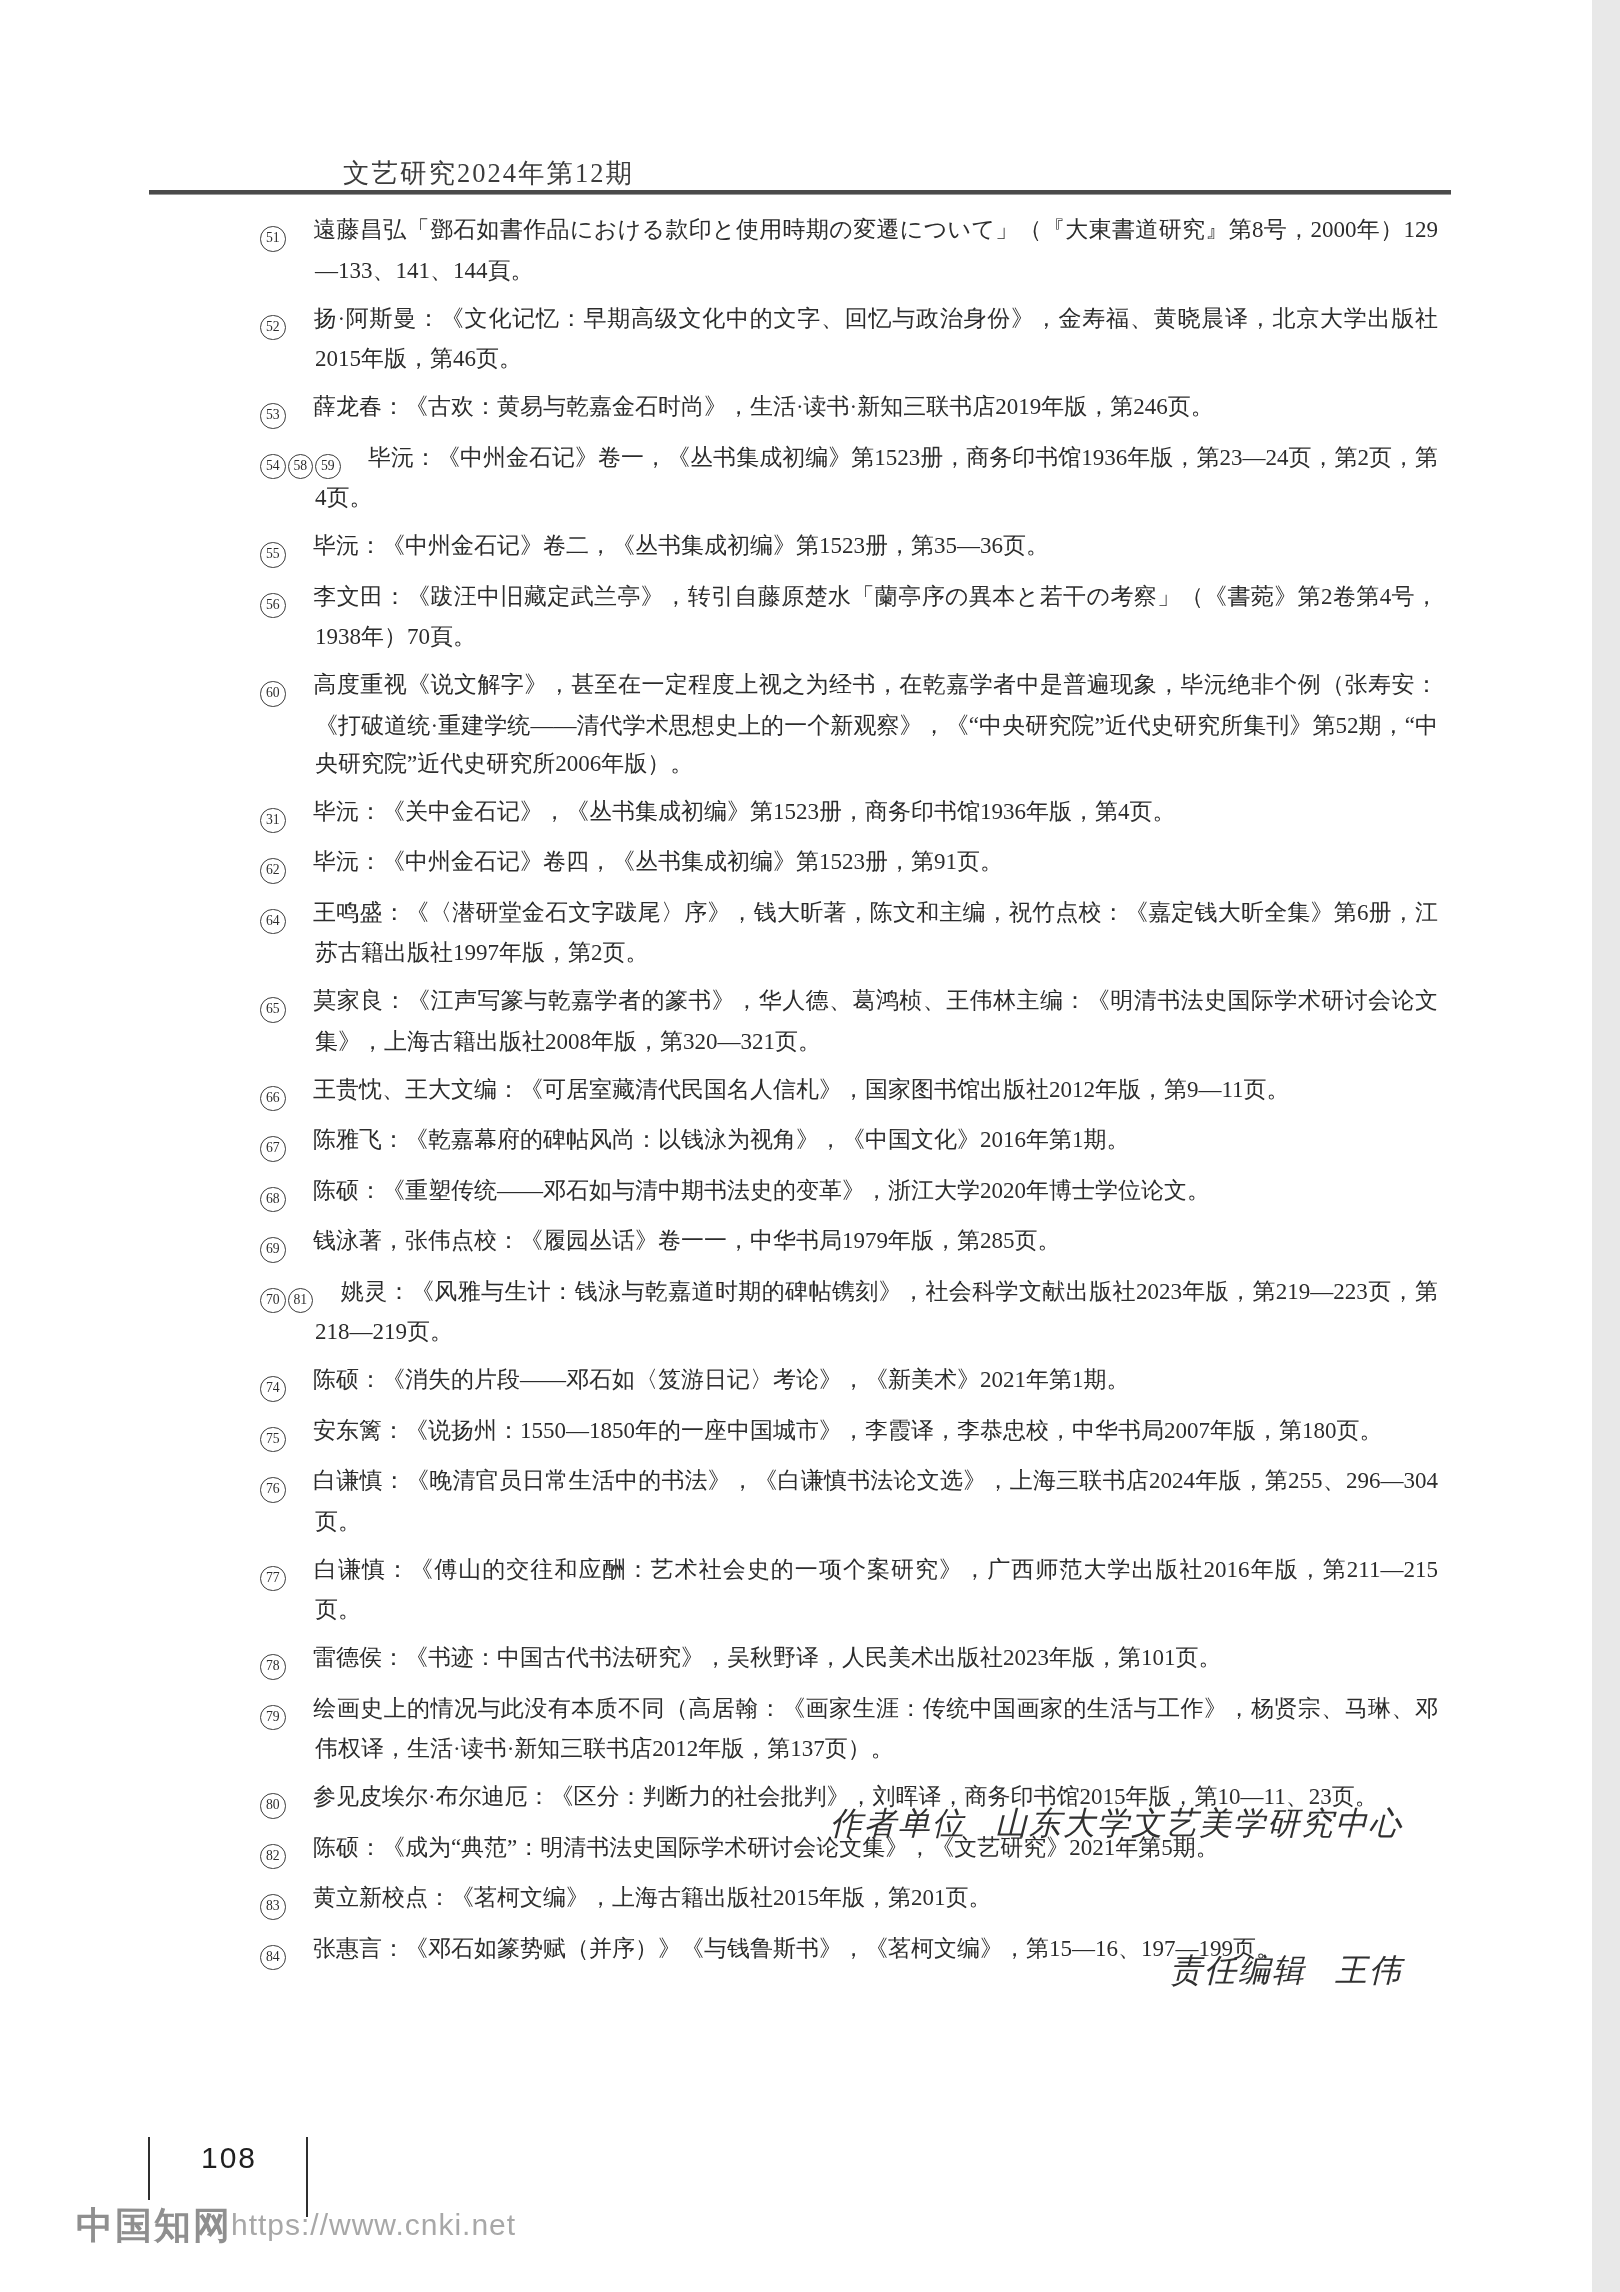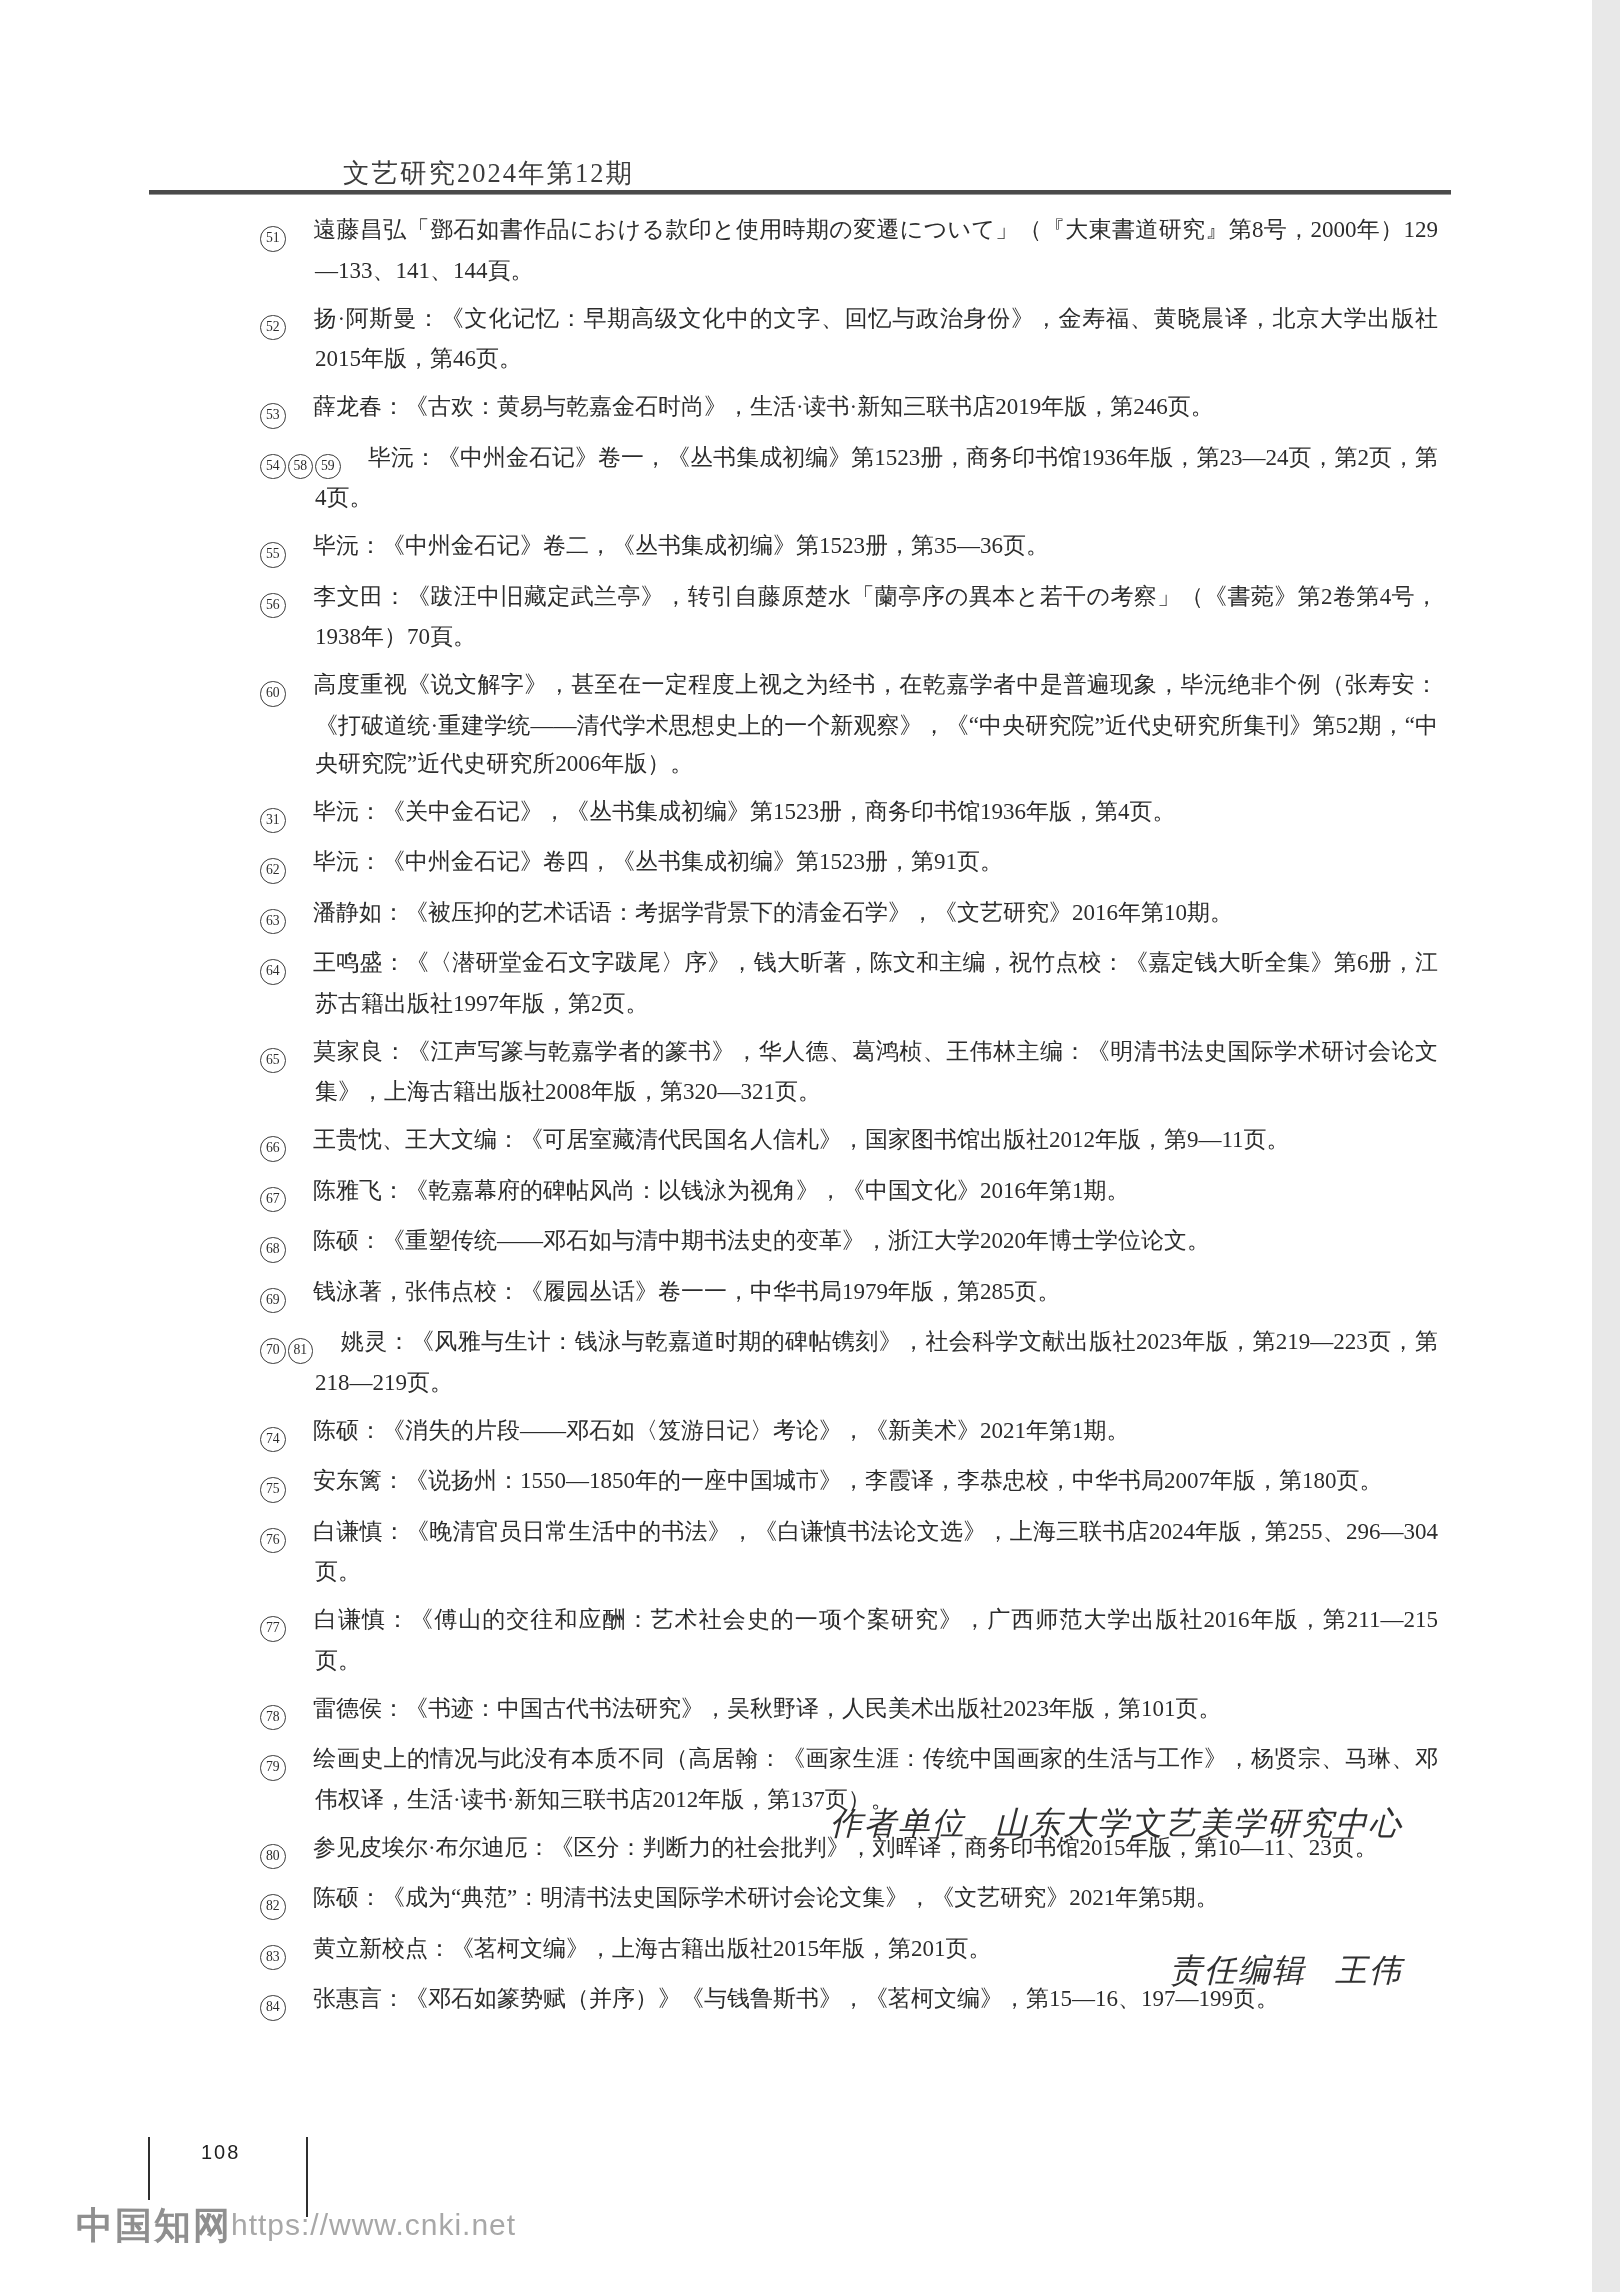--- a/index.html
+++ b/index.html
@@ -73,21 +73,21 @@
     letter-spacing: 2px;
     white-space: nowrap;
   }
   .sig-affiliation { top: 1802px; }
   .sig-editor { top: 1949px; }
   .sig-label { margin-right: 29px; }
   .page-number {
     position: absolute;
     left: 201px;
     top: 2141px;
-    font-size: 20px;
+    font-size: 30px;
     letter-spacing: 2px;
     color: #1f1f1f;
     font-family: "Liberation Sans", sans-serif;
   }
   .bar { position: absolute; width: 2px; background: #2f2f2f; }
   .bar-left  { left: 148px; top: 2137px; height: 63px; }
   .bar-right { left: 306px; top: 2137px; height: 80px; }
   .wm-cnki-cn {
     position: absolute;
     left: 68px;
@@ -120,21 +120,20 @@
   <div class="footnotes">
       <div class="fn"><span class="fn-markers"><span class="circle-num">51</span></span><span>遠藤昌弘「鄧石如書作品における款印と使用時期の変遷について」（『大東書道研究』第8号，2000年）129—133、141、144頁。</span></div>
       <div class="fn"><span class="fn-markers"><span class="circle-num">52</span></span><span>扬·阿斯曼：《文化记忆：早期高级文化中的文字、回忆与政治身份》，金寿福、黄晓晨译，北京大学出版社2015年版，第46页。</span></div>
       <div class="fn"><span class="fn-markers"><span class="circle-num">53</span></span><span>薛龙春：《古欢：黄易与乾嘉金石时尚》，生活·读书·新知三联书店2019年版，第246页。</span></div>
       <div class="fn"><span class="fn-markers"><span class="circle-num">54</span><span class="circle-num">58</span><span class="circle-num">59</span></span><span>毕沅：《中州金石记》卷一，《丛书集成初编》第1523册，商务印书馆1936年版，第23—24页，第2页，第4页。</span></div>
       <div class="fn"><span class="fn-markers"><span class="circle-num">55</span></span><span>毕沅：《中州金石记》卷二，《丛书集成初编》第1523册，第35—36页。</span></div>
       <div class="fn"><span class="fn-markers"><span class="circle-num">56</span></span><span>李文田：《跋汪中旧藏定武兰亭》，转引自藤原楚水「蘭亭序の異本と若干の考察」（《書菀》第2卷第4号，1938年）70頁。</span></div>
       <div class="fn"><span class="fn-markers"><span class="circle-num">60</span></span><span>高度重视《说文解字》，甚至在一定程度上视之为经书，在乾嘉学者中是普遍现象，毕沅绝非个例（张寿安：《打破道统·重建学统——清代学术思想史上的一个新观察》，《“中央研究院”近代史研究所集刊》第52期，“中央研究院”近代史研究所2006年版）。</span></div>
       <div class="fn"><span class="fn-markers"><span class="circle-num">31</span></span><span>毕沅：《关中金石记》，《丛书集成初编》第1523册，商务印书馆1936年版，第4页。</span></div>
       <div class="fn"><span class="fn-markers"><span class="circle-num">62</span></span><span>毕沅：《中州金石记》卷四，《丛书集成初编》第1523册，第91页。</span></div>
-      <div class="fn"><span class="fn-markers"><span class="circle-num">63</span></span><span>潘静如：《被压抑的艺术话语：考据学背景下的清金石学》，《文艺研究》2016年第10期。</span></div>
       <div class="fn"><span class="fn-markers"><span class="circle-num">64</span></span><span>王鸣盛：《〈潜研堂金石文字跋尾〉序》，钱大昕著，陈文和主编，祝竹点校：《嘉定钱大昕全集》第6册，江苏古籍出版社1997年版，第2页。</span></div>
       <div class="fn"><span class="fn-markers"><span class="circle-num">65</span></span><span>莫家良：《江声写篆与乾嘉学者的篆书》，华人德、葛鸿桢、王伟林主编：《明清书法史国际学术研讨会论文集》，上海古籍出版社2008年版，第320—321页。</span></div>
       <div class="fn"><span class="fn-markers"><span class="circle-num">66</span></span><span>王贵忱、王大文编：《可居室藏清代民国名人信札》，国家图书馆出版社2012年版，第9—11页。</span></div>
       <div class="fn"><span class="fn-markers"><span class="circle-num">67</span></span><span>陈雅飞：《乾嘉幕府的碑帖风尚：以钱泳为视角》，《中国文化》2016年第1期。</span></div>
       <div class="fn"><span class="fn-markers"><span class="circle-num">68</span></span><span>陈硕：《重塑传统——邓石如与清中期书法史的变革》，浙江大学2020年博士学位论文。</span></div>
       <div class="fn"><span class="fn-markers"><span class="circle-num">69</span></span><span>钱泳著，张伟点校：《履园丛话》卷一一，中华书局1979年版，第285页。</span></div>
       <div class="fn"><span class="fn-markers"><span class="circle-num">70</span><span class="circle-num">81</span></span><span>姚灵：《风雅与生计：钱泳与乾嘉道时期的碑帖镌刻》，社会科学文献出版社2023年版，第219—223页，第218—219页。</span></div>
       <div class="fn"><span class="fn-markers"><span class="circle-num">74</span></span><span>陈硕：《消失的片段——邓石如〈笈游日记〉考论》，《新美术》2021年第1期。</span></div>
       <div class="fn"><span class="fn-markers"><span class="circle-num">75</span></span><span>安东篱：《说扬州：1550—1850年的一座中国城市》，李霞译，李恭忠校，中华书局2007年版，第180页。</span></div>
       <div class="fn"><span class="fn-markers"><span class="circle-num">76</span></span><span>白谦慎：《晚清官员日常生活中的书法》，《白谦慎书法论文选》，上海三联书店2024年版，第255、296—304页。</span></div>

